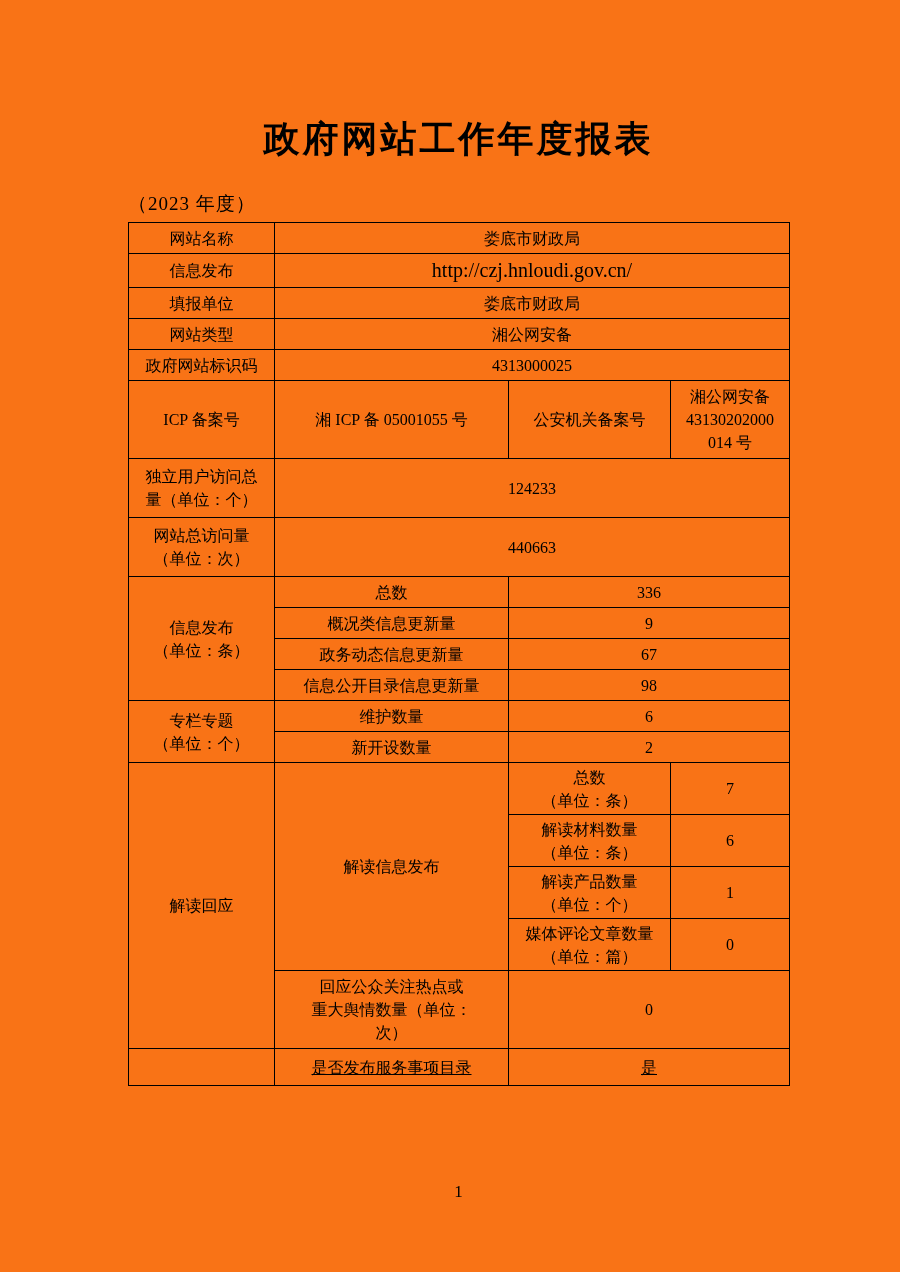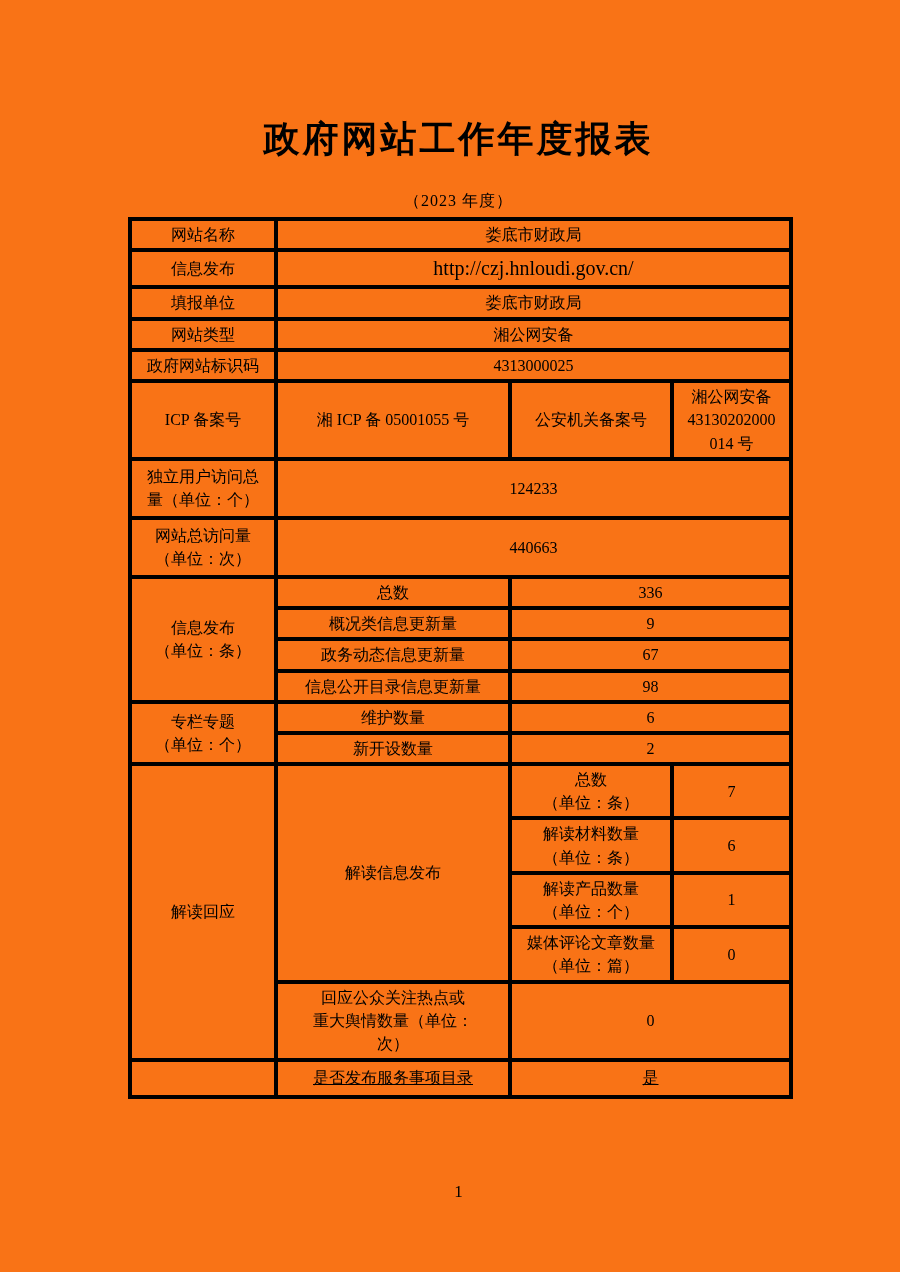--- a/index.html
+++ b/index.html
@@ -29,40 +29,40 @@
     margin-top: 118px;
     text-align: center;
     font-size: 36px;
     font-weight: bold;
     letter-spacing: 3px;
     line-height: 1.2;
     font-family: "Liberation Serif", serif;
   }
   .doc-subtitle {
     margin-top: 30px;
-    text-align: center;
-    font-size: 16px;
+    text-align: left;
+    font-size: 19px;
     letter-spacing: 1px;
   }
   .report-unit {
     margin-top: 58px;
     margin-bottom: 0;
     font-size: 16px;
     font-weight: bold;
     text-align: left;
   }
   table.report {
     margin-top: 5px;
     border-collapse: collapse;
     width: 661px;
     table-layout: fixed;
     font-size: 16px;
   }
   table.report td {
-    border: 4px solid #000000;
+    border: 1px solid #000000;
     text-align: center;
     vertical-align: middle;
     padding: 2px 4px;
     white-space: pre-line;
     line-height: 1.45;
     box-sizing: border-box;
     overflow: hidden;
   }
   col.c1 { width: 146px; }
   col.c2 { width: 234px; }

